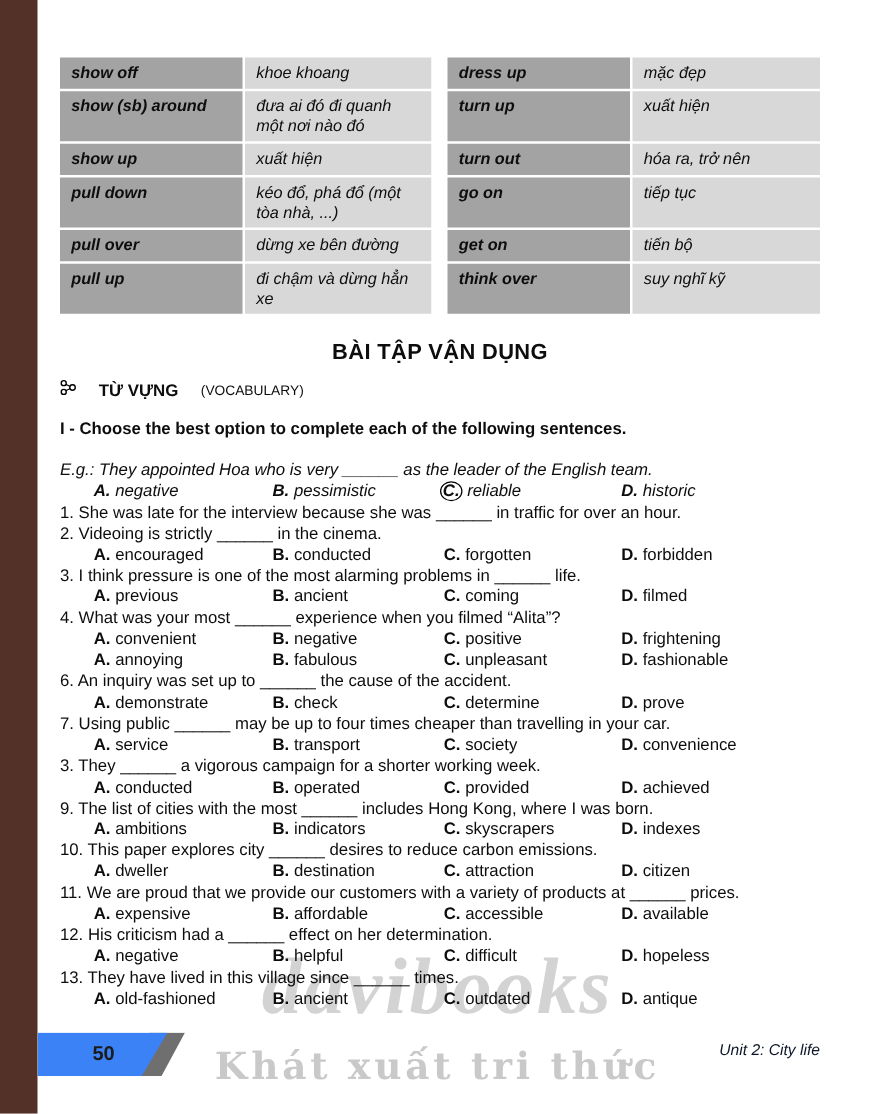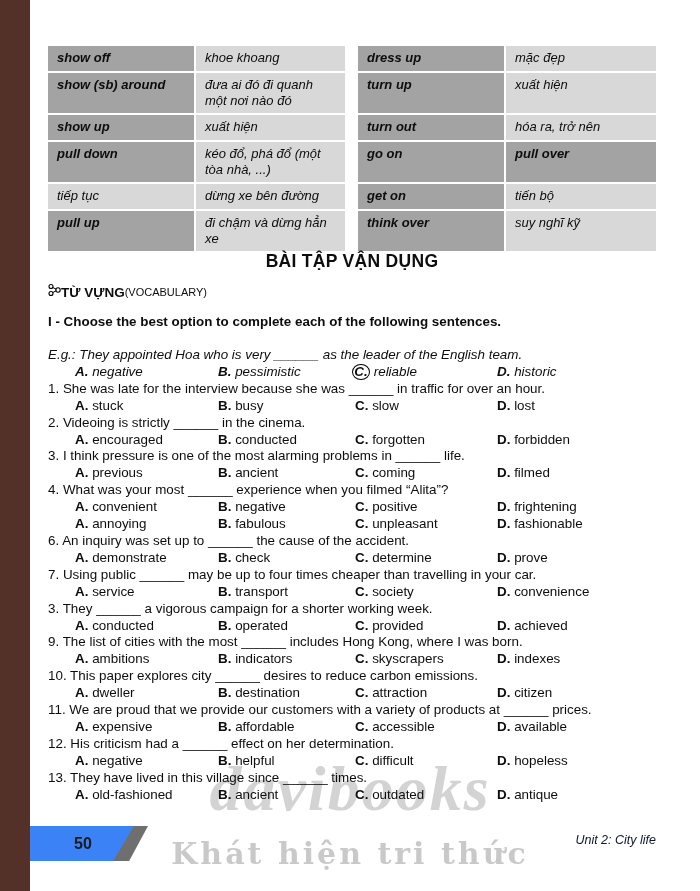--- a/index.html
+++ b/index.html
@@ -12,23 +12,23 @@
 
   .content { position:absolute; left:48px; top:46px; width:608px; z-index:2; }
 
   
   .vocab-grid { display:grid; grid-template-columns:146px 149px 9px 146px 150px; gap:2px; font-size:13px; line-height:16px; }
   .t-cell { padding:4px 9px; min-height:25px;font-style:italic; }
   .t-cell.term { background:#a3a3a3; font-weight:700; }
   .t-cell.mean { background:#d8d8d8; }
   .t-gap { background:transparent; }
 
-  .main-title { text-align:center; font-size:17.5px; font-weight:800; letter-spacing:.3px; }
-
-  .vocab-heading { margin-top:11px; display:flex; align-items:center; gap:0; }
+  .main-title { margin-top:20px; text-align:center; font-size:17.5px; font-weight:800; letter-spacing:.3px; }
+
+  .vocab-heading { margin-top:11px; display:flex; align-items:center; gap:18px; }
   .vocab-label { font-weight:700; font-size:13.5px; }
   .vocab-sub { font-size:11px; }
 
   .instruction { margin-top:13px; font-weight:700; font-size:13.4px; }
 
   .qa { margin-top:18px; font-size:13.4px; line-height:16.9px; }
   .q-text { min-height:16.9px; }
   .opts { display:grid; grid-template-columns:143px 137px 142px auto; padding-left:27px; }
   .letter { font-weight:700; }
   .example, .example .opts, .example .letter { font-style:italic; }
@@ -62,21 +62,21 @@
   }
   .page-tab .num { margin-left:44px; font-size:16px; font-weight:700; color:#1b1b1b; }
   .unit-label { position:absolute; right:44px; top:833px; font-style:italic; font-size:12.5px; z-index:3; color:#0f172a; }
 </style>
 </head>
 <body>
 
 <div class="accent-bar"></div>
 
 <div class="wm-main">davibooks</div>
-<div class="wm-slogan">Khát hiện tri thức</div>
+<div class="wm-slogan">Khát xuất tri thức</div>
 
 <div class="content">
 
   <div class="vocab-grid">
     <div class="t-cell term">show off</div>
     <div class="t-cell mean">khoe khoang</div>
     <div class="t-gap"></div>
     <div class="t-cell term">dress up</div>
     <div class="t-cell mean">mặc đẹp</div>
 
@@ -89,23 +89,23 @@
     <div class="t-cell term">show up</div>
     <div class="t-cell mean">xuất hiện</div>
     <div class="t-gap"></div>
     <div class="t-cell term">turn out</div>
     <div class="t-cell mean">hóa ra, trở nên</div>
 
     <div class="t-cell term">pull down</div>
     <div class="t-cell mean">kéo đổ, phá đổ (một tòa nhà, ...)</div>
     <div class="t-gap"></div>
     <div class="t-cell term">go on</div>
+    <div class="t-cell mean">tiếp tục</div>
+
     <div class="t-cell term">pull over</div>
-
-    <div class="t-cell mean">tiếp tục</div>
     <div class="t-cell mean">dừng xe bên đường</div>
     <div class="t-gap"></div>
     <div class="t-cell term">get on</div>
     <div class="t-cell mean">tiến bộ</div>
 
     <div class="t-cell term">pull up</div>
     <div class="t-cell mean">đi chậm và dừng hẳn xe</div>
     <div class="t-gap"></div>
     <div class="t-cell term">think over</div>
     <div class="t-cell mean">suy nghĩ kỹ</div>
@@ -136,26 +136,20 @@
       <div class="opts">
         <div><span class="letter">A.</span> <span>negative</span></div>
         <div><span class="letter">B.</span> <span>pessimistic</span></div>
         <div><span class="letter circled">C.</span> <span>reliable</span></div>
         <div><span class="letter">D.</span> <span>historic</span></div>
       </div>
     </div>
 
     <div class="question">
       <div class="q-text">1. She was late for the interview because she was ______ in traffic for over an hour.</div>
-      <div class="opts">
-        <div><span class="letter">A.</span> <span>stuck</span></div>
-        <div><span class="letter">B.</span> <span>busy</span></div>
-        <div><span class="letter">C.</span> <span>slow</span></div>
-        <div><span class="letter">D.</span> <span>lost</span></div>
-      </div>
     </div>
 
     <div class="question">
       <div class="q-text">2. Videoing is strictly ______ in the cinema.</div>
       <div class="opts">
         <div><span class="letter">A.</span> <span>encouraged</span></div>
         <div><span class="letter">B.</span> <span>conducted</span></div>
         <div><span class="letter">C.</span> <span>forgotten</span></div>
         <div><span class="letter">D.</span> <span>forbidden</span></div>
       </div>

